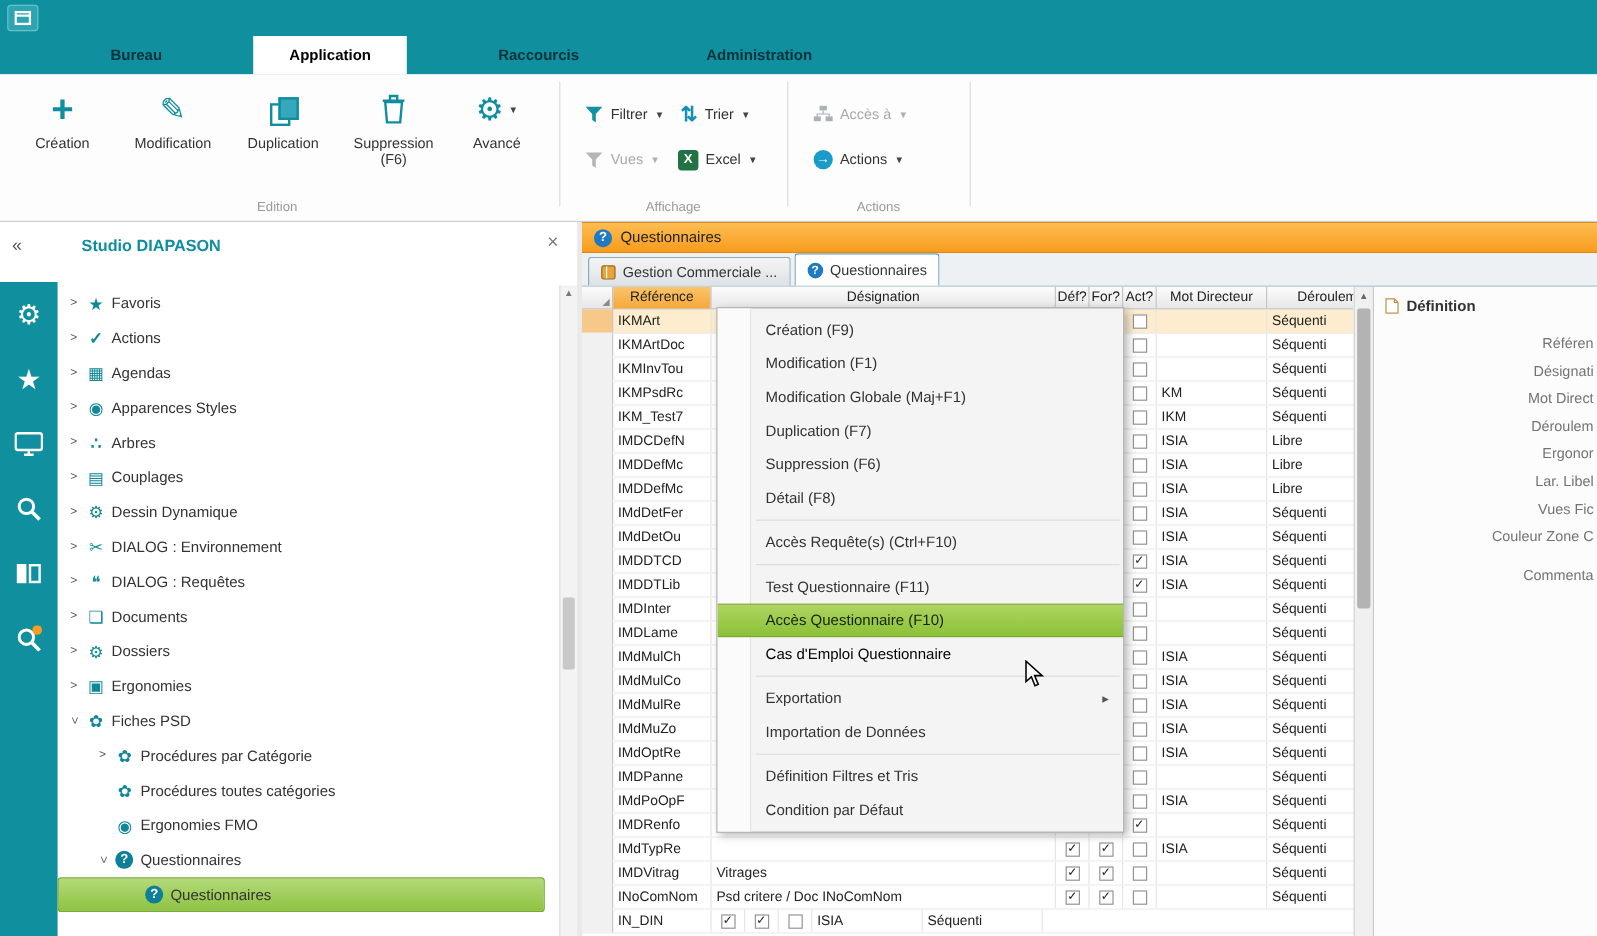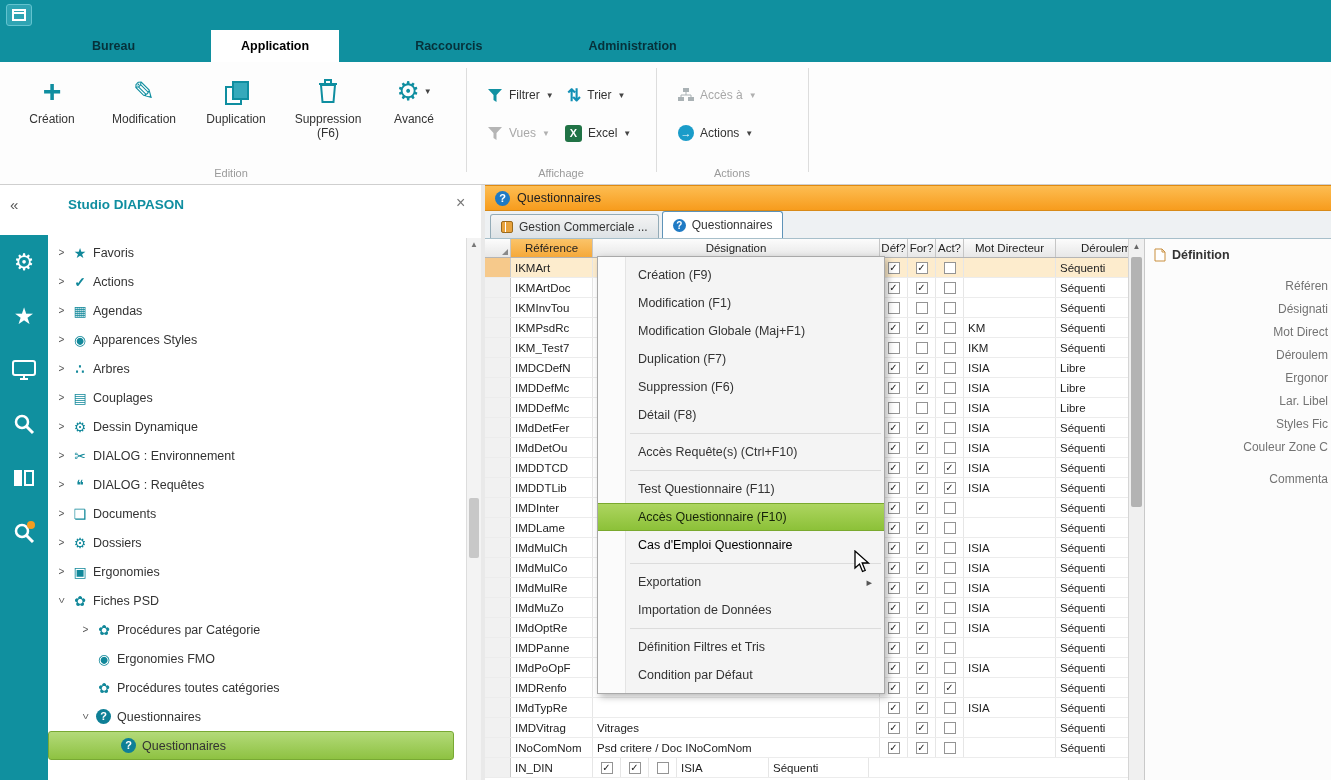--- a/index.html
+++ b/index.html
@@ -95,21 +95,21 @@
   #grid-sb .up{height:16px;text-align:center;font-size:8px;color:#666;line-height:16px;}
   #grid-sb .thumb{position:absolute;left:2px;top:18px;width:11px;height:250px;background:#b3b3b3;border-radius:2px;}
 
   
   #detail{position:absolute;left:1144px;top:239px;width:187px;height:541px;background:#fcfcfc;border-left:1px solid #c9c9c9;padding-top:9px;}
   #detail .dt{display:flex;align-items:center;gap:6px;padding-left:9px;font-weight:bold;font-size:12.5px;color:#333;margin-bottom:12px;}
   .dfield{height:23px;display:flex;align-items:center;justify-content:flex-end;padding-right:3px;font-size:12px;color:#737373;}
   .dfield:last-child{margin-top:9px;}
 
   
-  #cmenu{position:absolute;left:597px;top:256px;width:288px;background:#f4f4f4;border:1px solid #a9a9a9;box-shadow:3px 3px 7px rgba(0,0,0,.28);padding:4px 0;z-index:50;}
+  #cmenu{position:absolute;left:597px;top:256px;width:340px;background:#f4f4f4;border:1px solid #a9a9a9;box-shadow:3px 3px 7px rgba(0,0,0,.28);padding:4px 0;z-index:50;}
   #cmenu .gutter{position:absolute;left:0;top:0;bottom:0;width:28px;background:#fbfbfb;border-right:1px solid #e4e4e4;}
   .mitem{position:relative;height:28px;display:flex;align-items:center;padding-left:40px;font-size:12.5px;color:#333;cursor:default;}
   .mitem.hl{background:linear-gradient(#add560,#8cc138);border-top:1px solid #7aa92e;border-bottom:1px solid #7aa92e;color:#16230a;}
   .mitem.disabled{color:#000000;}
   .mitem .sub{position:absolute;right:12px;font-size:11px;color:#555;}
   .msep{height:1px;background:#dcdcdc;margin:4px 3px 4px 32px;}
 
   #cursor{position:absolute;left:853px;top:550px;z-index:99;}
 </style>
 </head>
@@ -319,27 +319,27 @@
     <span class="ticon" data-icon="flower"></span>
     <span class="tlabel">Fiches PSD</span>
   </div>
     <div class="titem" style="padding-left: 30px;">
     <span class="chev">&gt;</span>
     <span class="ticon" data-icon="flower"></span>
     <span class="tlabel">Procédures par Catégorie</span>
   </div>
     <div class="titem" style="padding-left: 30px;">
     <span class="chev"></span>
+    <span class="ticon" data-icon="flower"></span>
+    <span class="tlabel">Procédures toutes catégories</span>
+  </div>
+    <div class="titem" style="padding-left: 30px;">
+    <span class="chev"></span>
     <span class="ticon" data-icon="sphere"></span>
     <span class="tlabel">Ergonomies FMO</span>
-  </div>
-    <div class="titem" style="padding-left: 30px;">
-    <span class="chev"></span>
-    <span class="ticon" data-icon="flower"></span>
-    <span class="tlabel">Procédures toutes catégories</span>
   </div>
     <div class="titem" style="padding-left: 30px;">
     <span class="chev down">&gt;</span>
     <span class="ticon" data-icon="question"></span>
     <span class="tlabel">Questionnaires</span>
   </div>
     <div class="titem sel" style="padding-left: 54px;">
     <span class="chev"></span>
     <span class="ticon" data-icon="question"></span>
     <span class="tlabel">Questionnaires</span>
@@ -811,21 +811,21 @@
       </svg>
     <span>Définition</span>
   </div>
   <div>
       <div class="dfield">Référen</div>
       <div class="dfield">Désignati</div>
       <div class="dfield">Mot Direct</div>
       <div class="dfield">Déroulem</div>
       <div class="dfield">Ergonor</div>
       <div class="dfield">Lar. Libel</div>
-      <div class="dfield">Styles Fic</div>
+      <div class="dfield">Vues Fic</div>
       <div class="dfield">Couleur Zone C</div>
       <div class="dfield">Commenta</div>
     </div>
 </div>
 
 <div id="cmenu">
   <div class="gutter"></div>
   <div>
       <div class="mitem">
     <span class="mlabel">Création (F9)</span>

